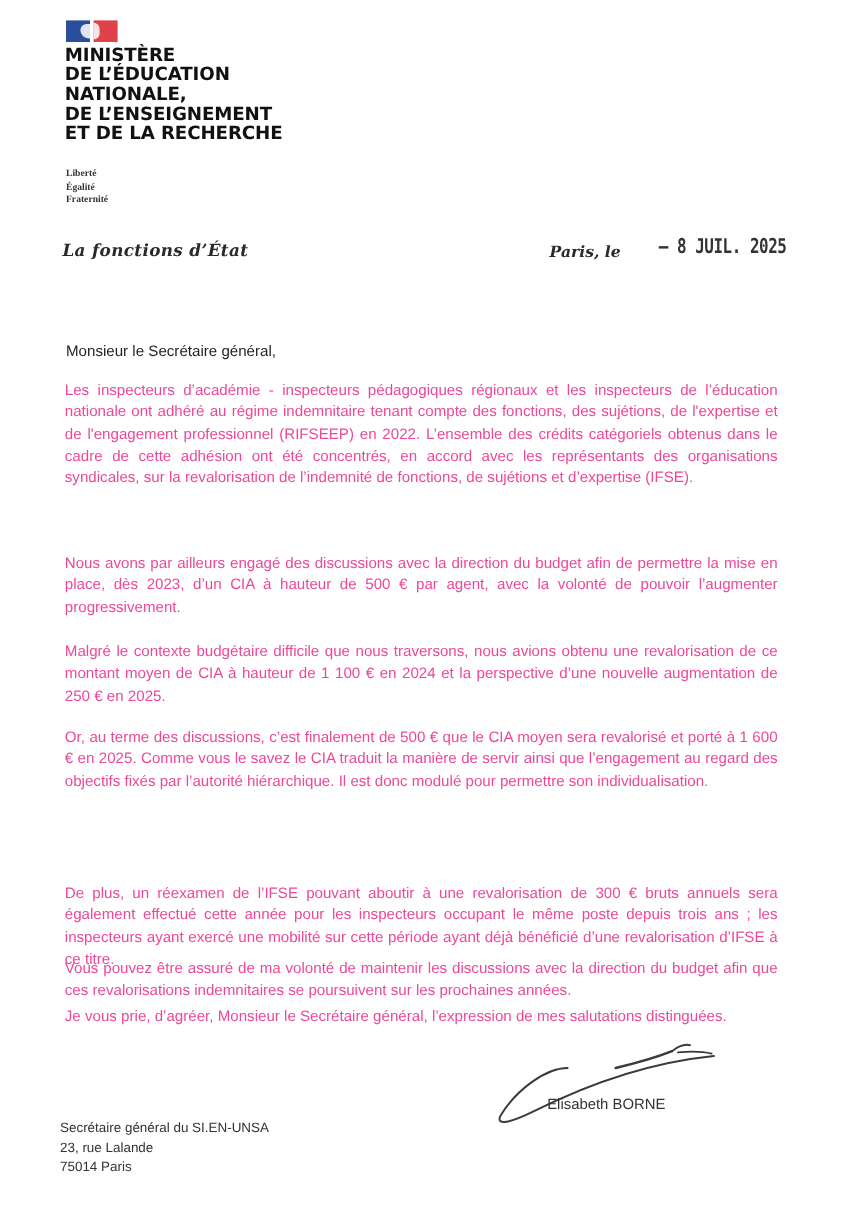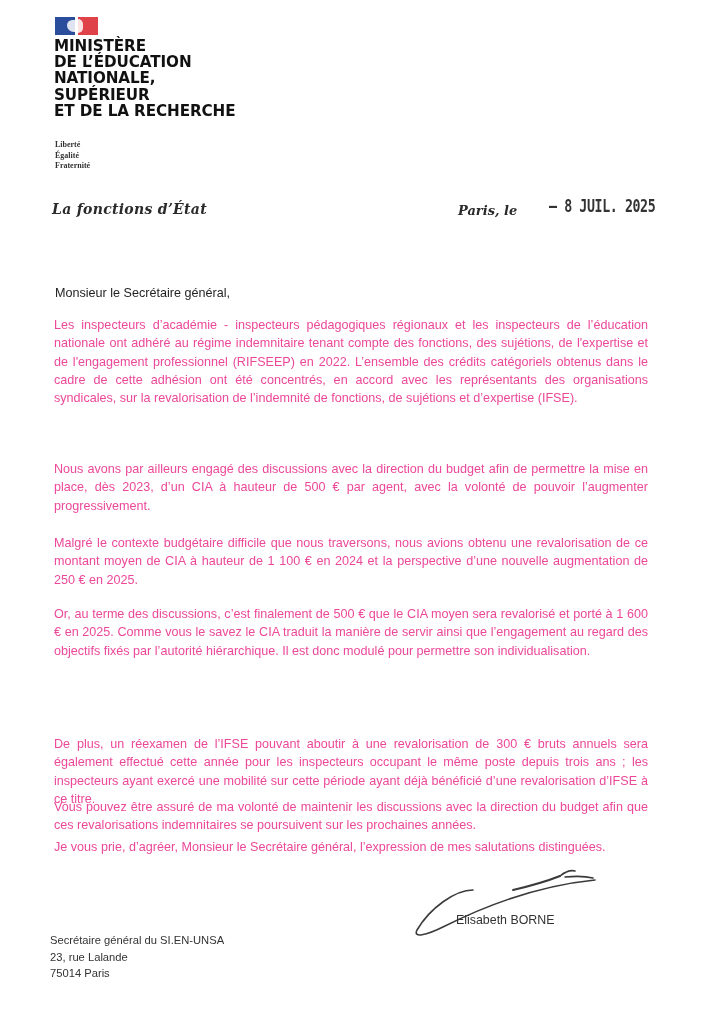--- a/index.html
+++ b/index.html
@@ -105,21 +105,21 @@
 
   <div class="logo-flag">
     <div class="flag-blue"></div>
     <div class="flag-red"></div>
   </div>
 
   <div class="ministry">
     <div>MINISTÈRE</div>
     <div>DE L’ÉDUCATION</div>
     <div>NATIONALE,</div>
-    <div>SUPÉRIEUR</div>
+    <div>DE L’ENSEIGNEMENT</div>
     <div>ET DE LA RECHERCHE</div>
   </div>
 
   <div class="motto">
     <div>Liberté</div>
     <div>Égalité</div>
     <div>Fraternité</div>
   </div>
 
   <div class="script signatory-title">La fonctions d’État</div>

